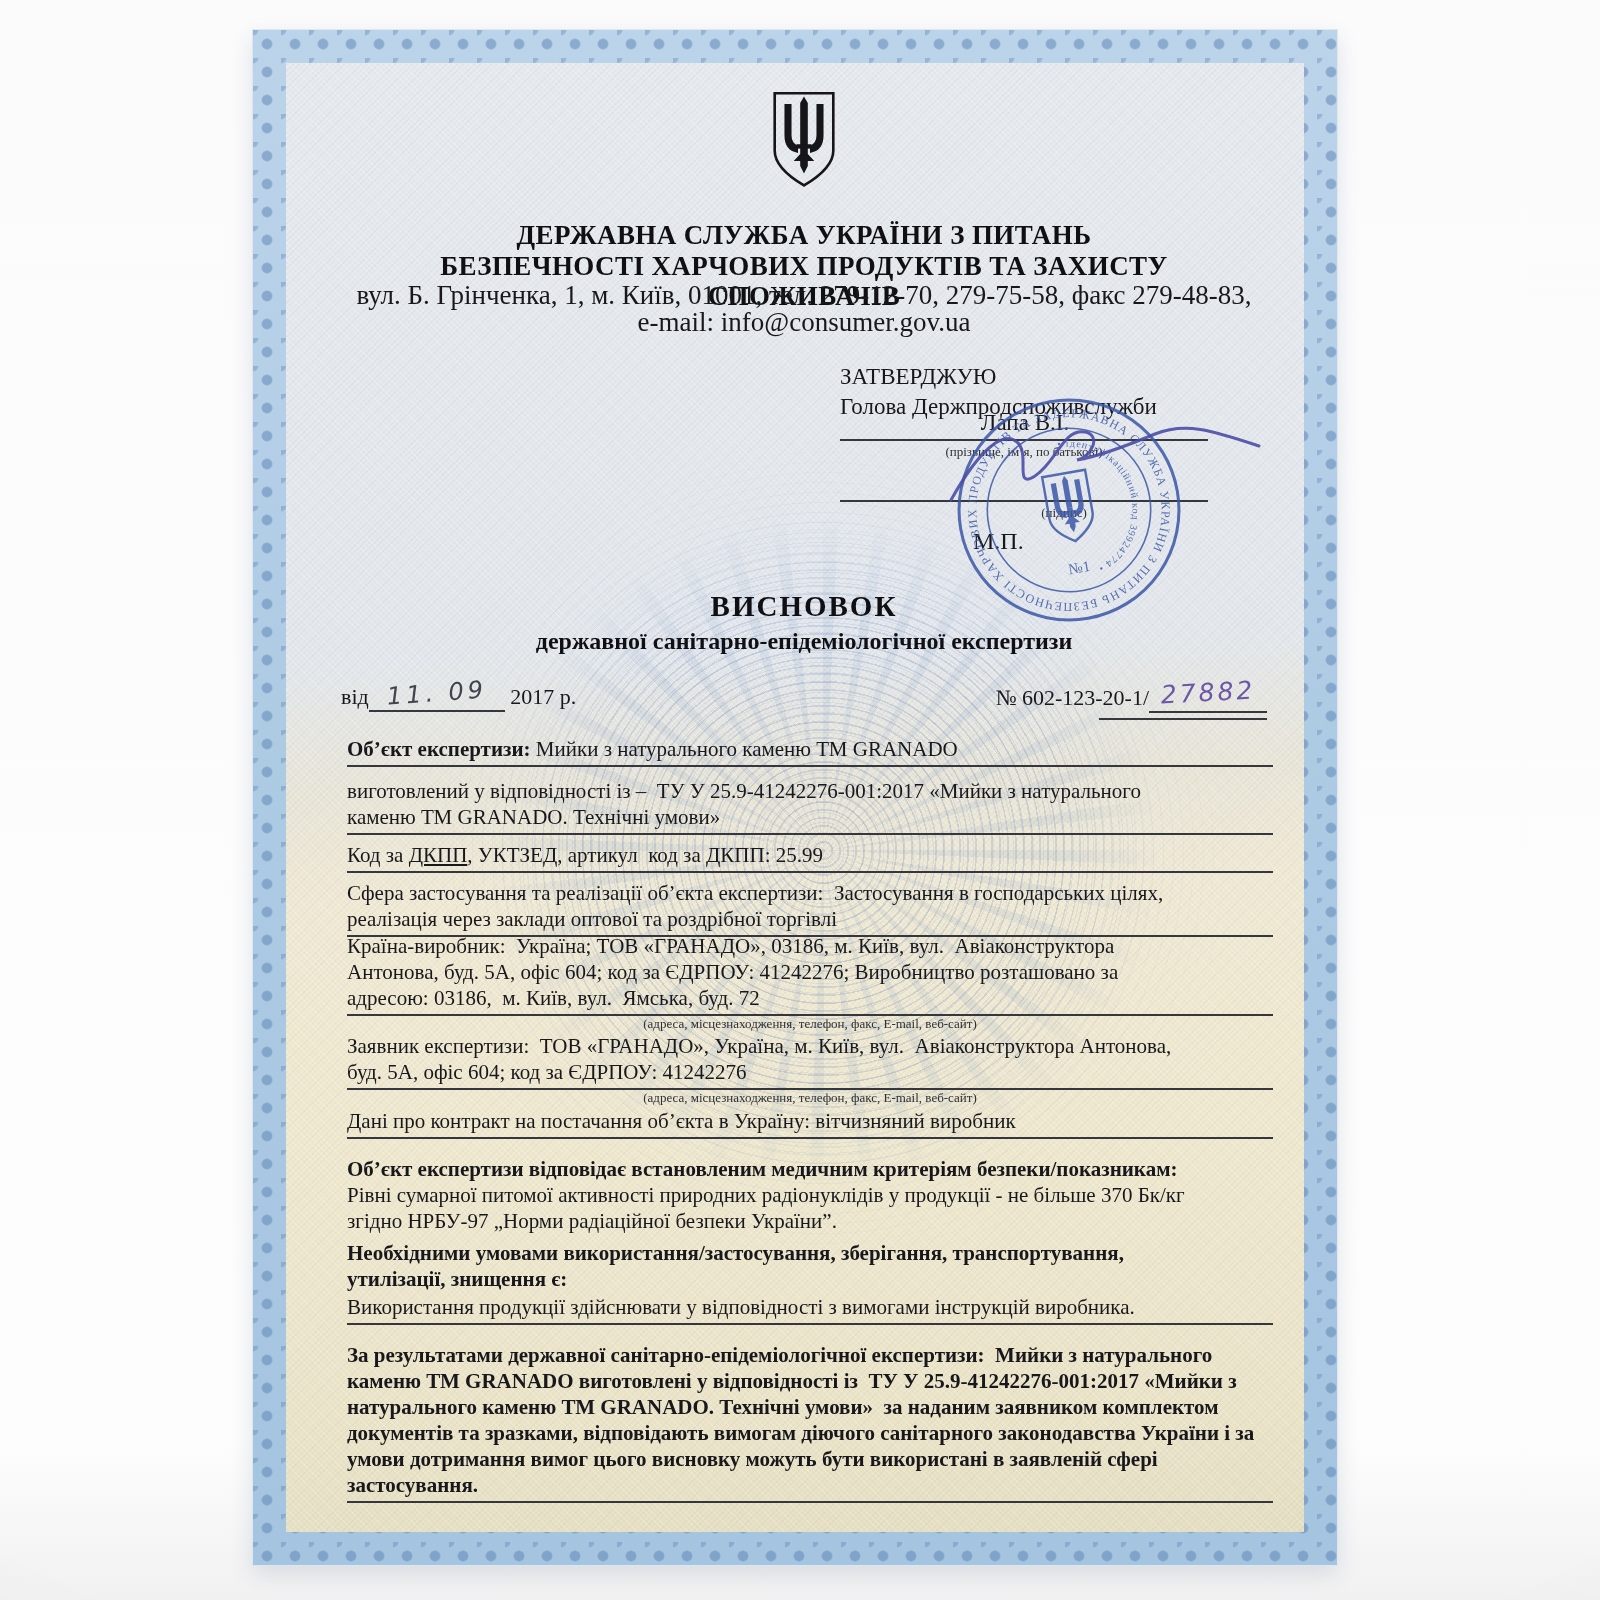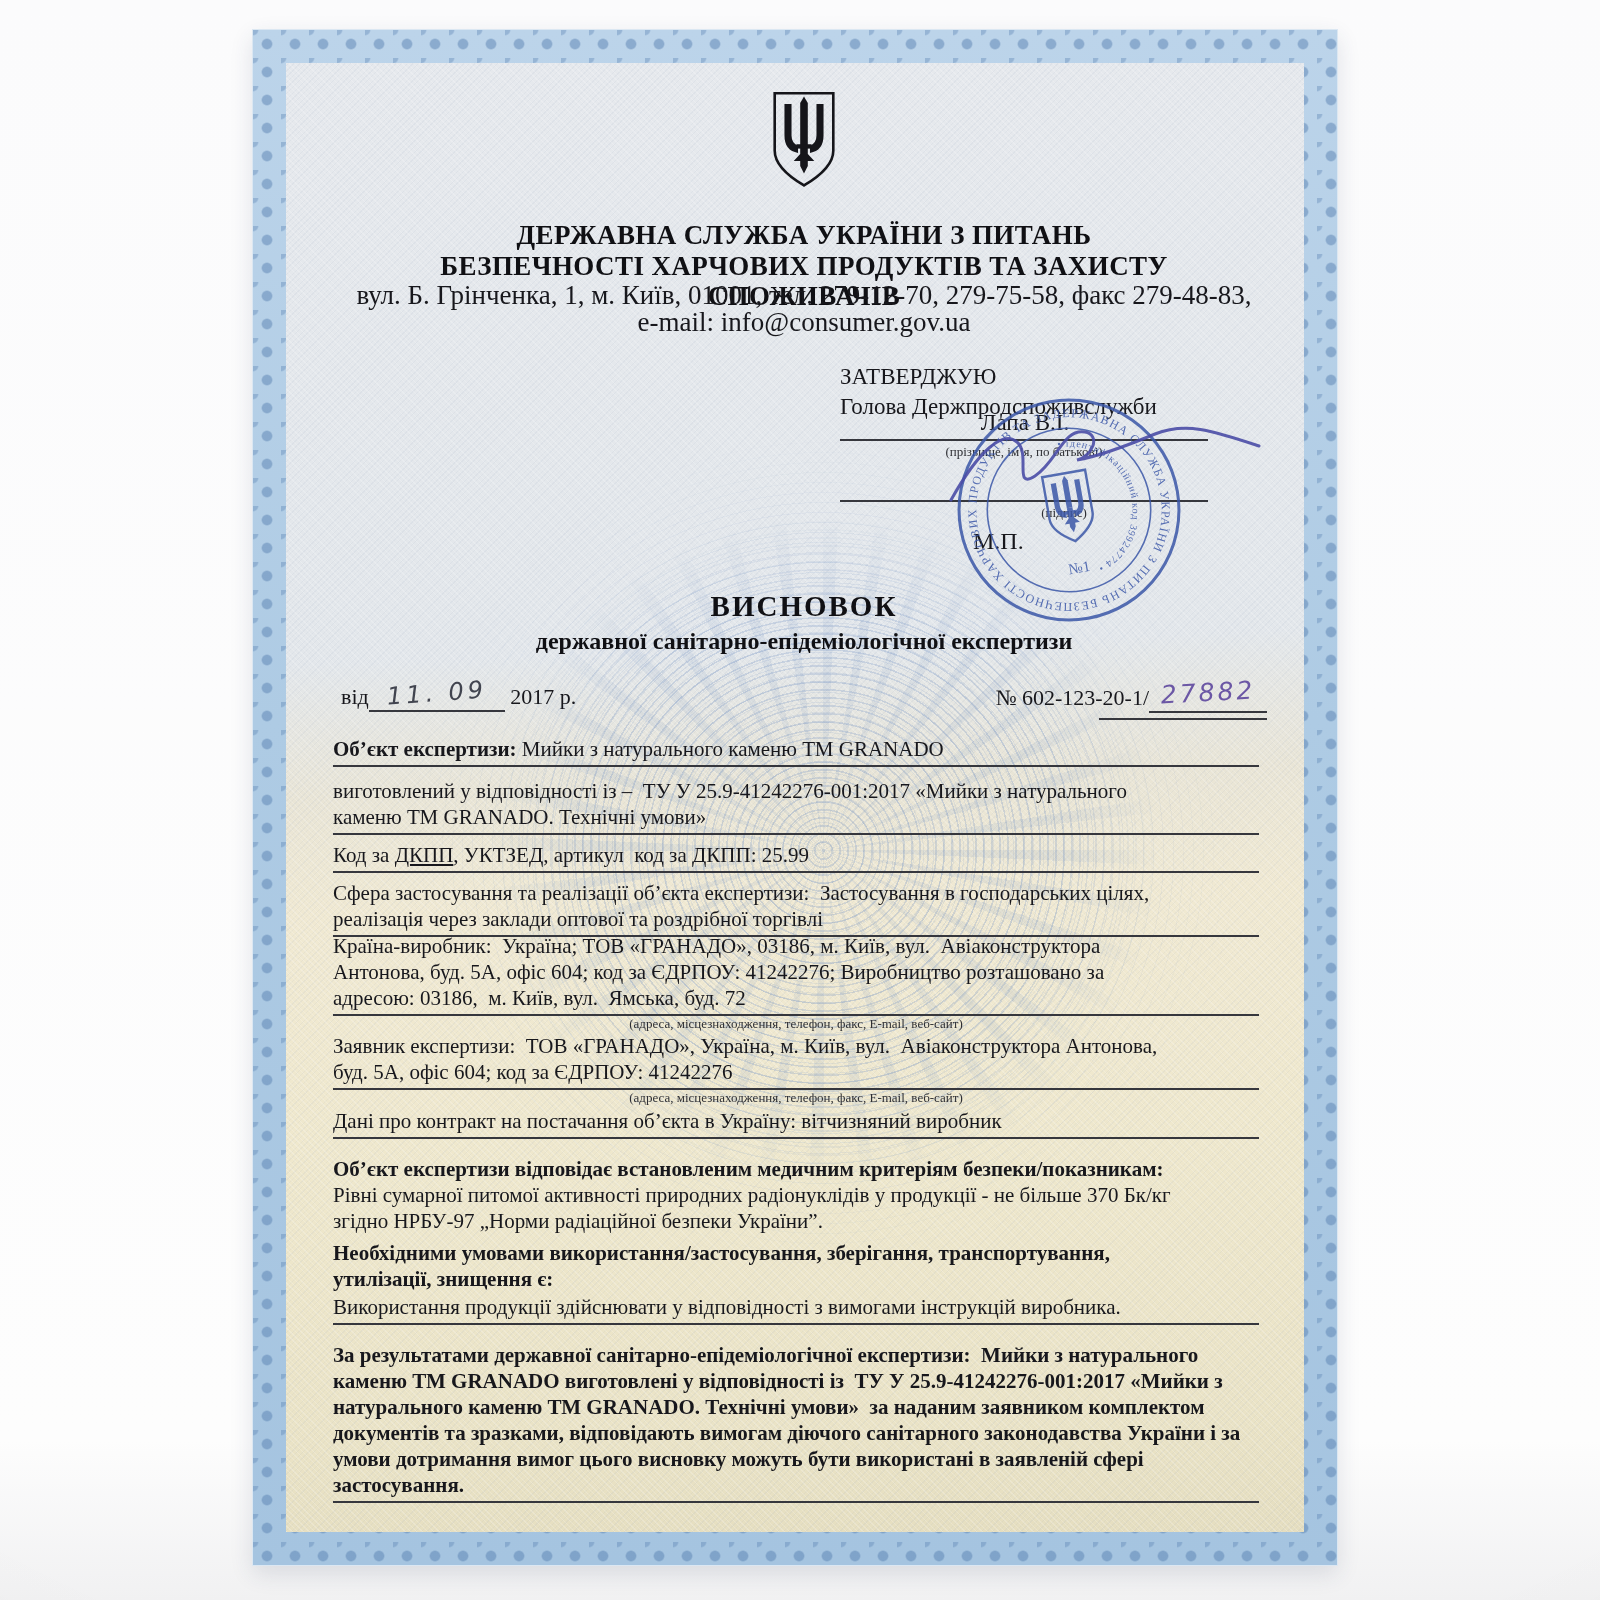--- a/index.html
+++ b/index.html
@@ -42,21 +42,21 @@
   .rosette{
     position:absolute;left:205px;top:455px;width:665px;height:665px;border-radius:50%;
     background:
       repeating-conic-gradient(rgba(120,150,195,.12) 0deg 2.5deg, rgba(0,0,0,0) 2.5deg 9deg),
       repeating-radial-gradient(circle at 50% 50%, rgba(118,148,196,.26) 0 1.5px, rgba(0,0,0,0) 1.5px 8px);
     -webkit-mask-image:radial-gradient(circle, #000 50%, rgba(0,0,0,0) 72%);
     mask-image:radial-gradient(circle, #000 50%, rgba(0,0,0,0) 72%);
   }
   .layer-content{position:absolute;inset:0;color:#17171c;}
   .center-block{position:absolute;left:88px;width:926px;text-align:center;}
-  .bl{position:absolute;left:80px;width:926px;}
+  .bl{position:absolute;left:94px;width:926px;}
   .line{white-space:pre;font-size:21px;line-height:26px;}
   .b-title{font-weight:bold;font-size:27px;line-height:30px;letter-spacing:.4px;color:#101014;}
   .addr{font-size:27px;line-height:27px;}
   .rule{border-bottom:2px solid #36373d;height:0;}
   .field .rule{margin-top:3px;}
   .caption{font-size:13px;color:#2e2f34;text-align:center;white-space:pre;line-height:15px;}
   .bold{font-weight:bold;}
   .wunder{text-decoration:underline;}
   .hw{font-family:"DejaVu Sans",sans-serif;font-style:italic;display:inline-block;}
   .hw-date{color:#41444f;font-size:24px;letter-spacing:4px;transform:rotate(-4deg) translateY(-3px);}

